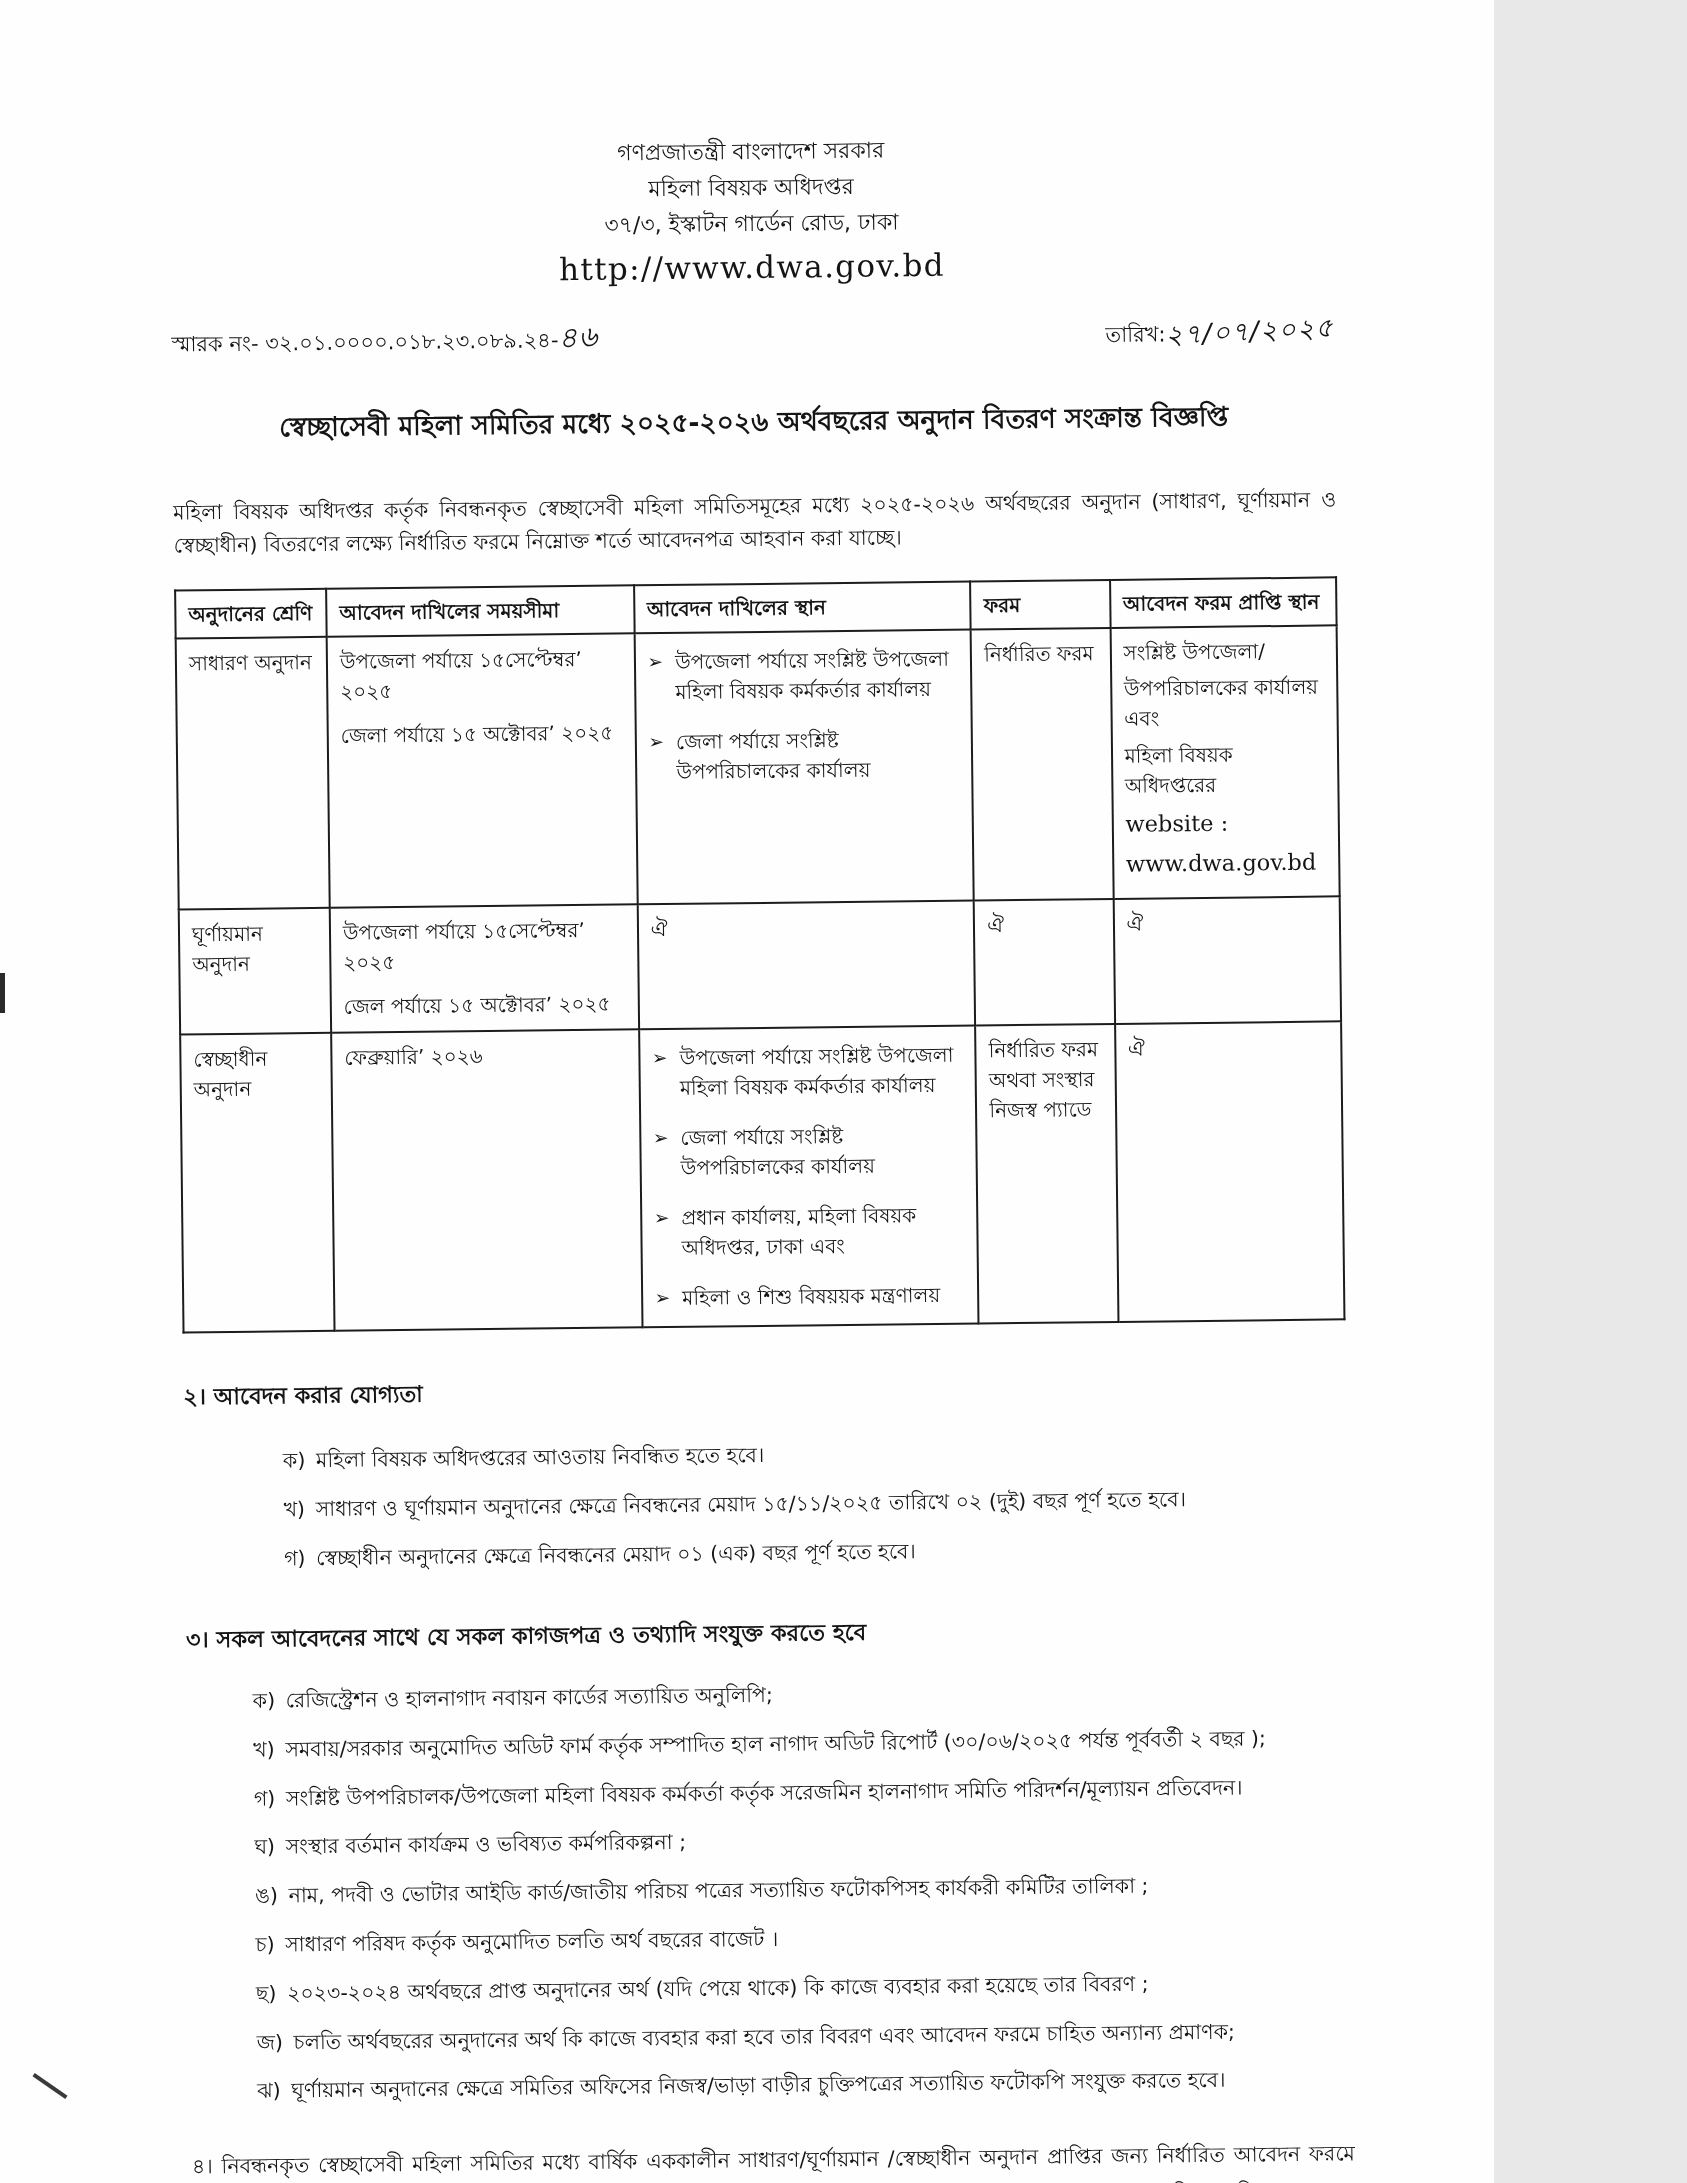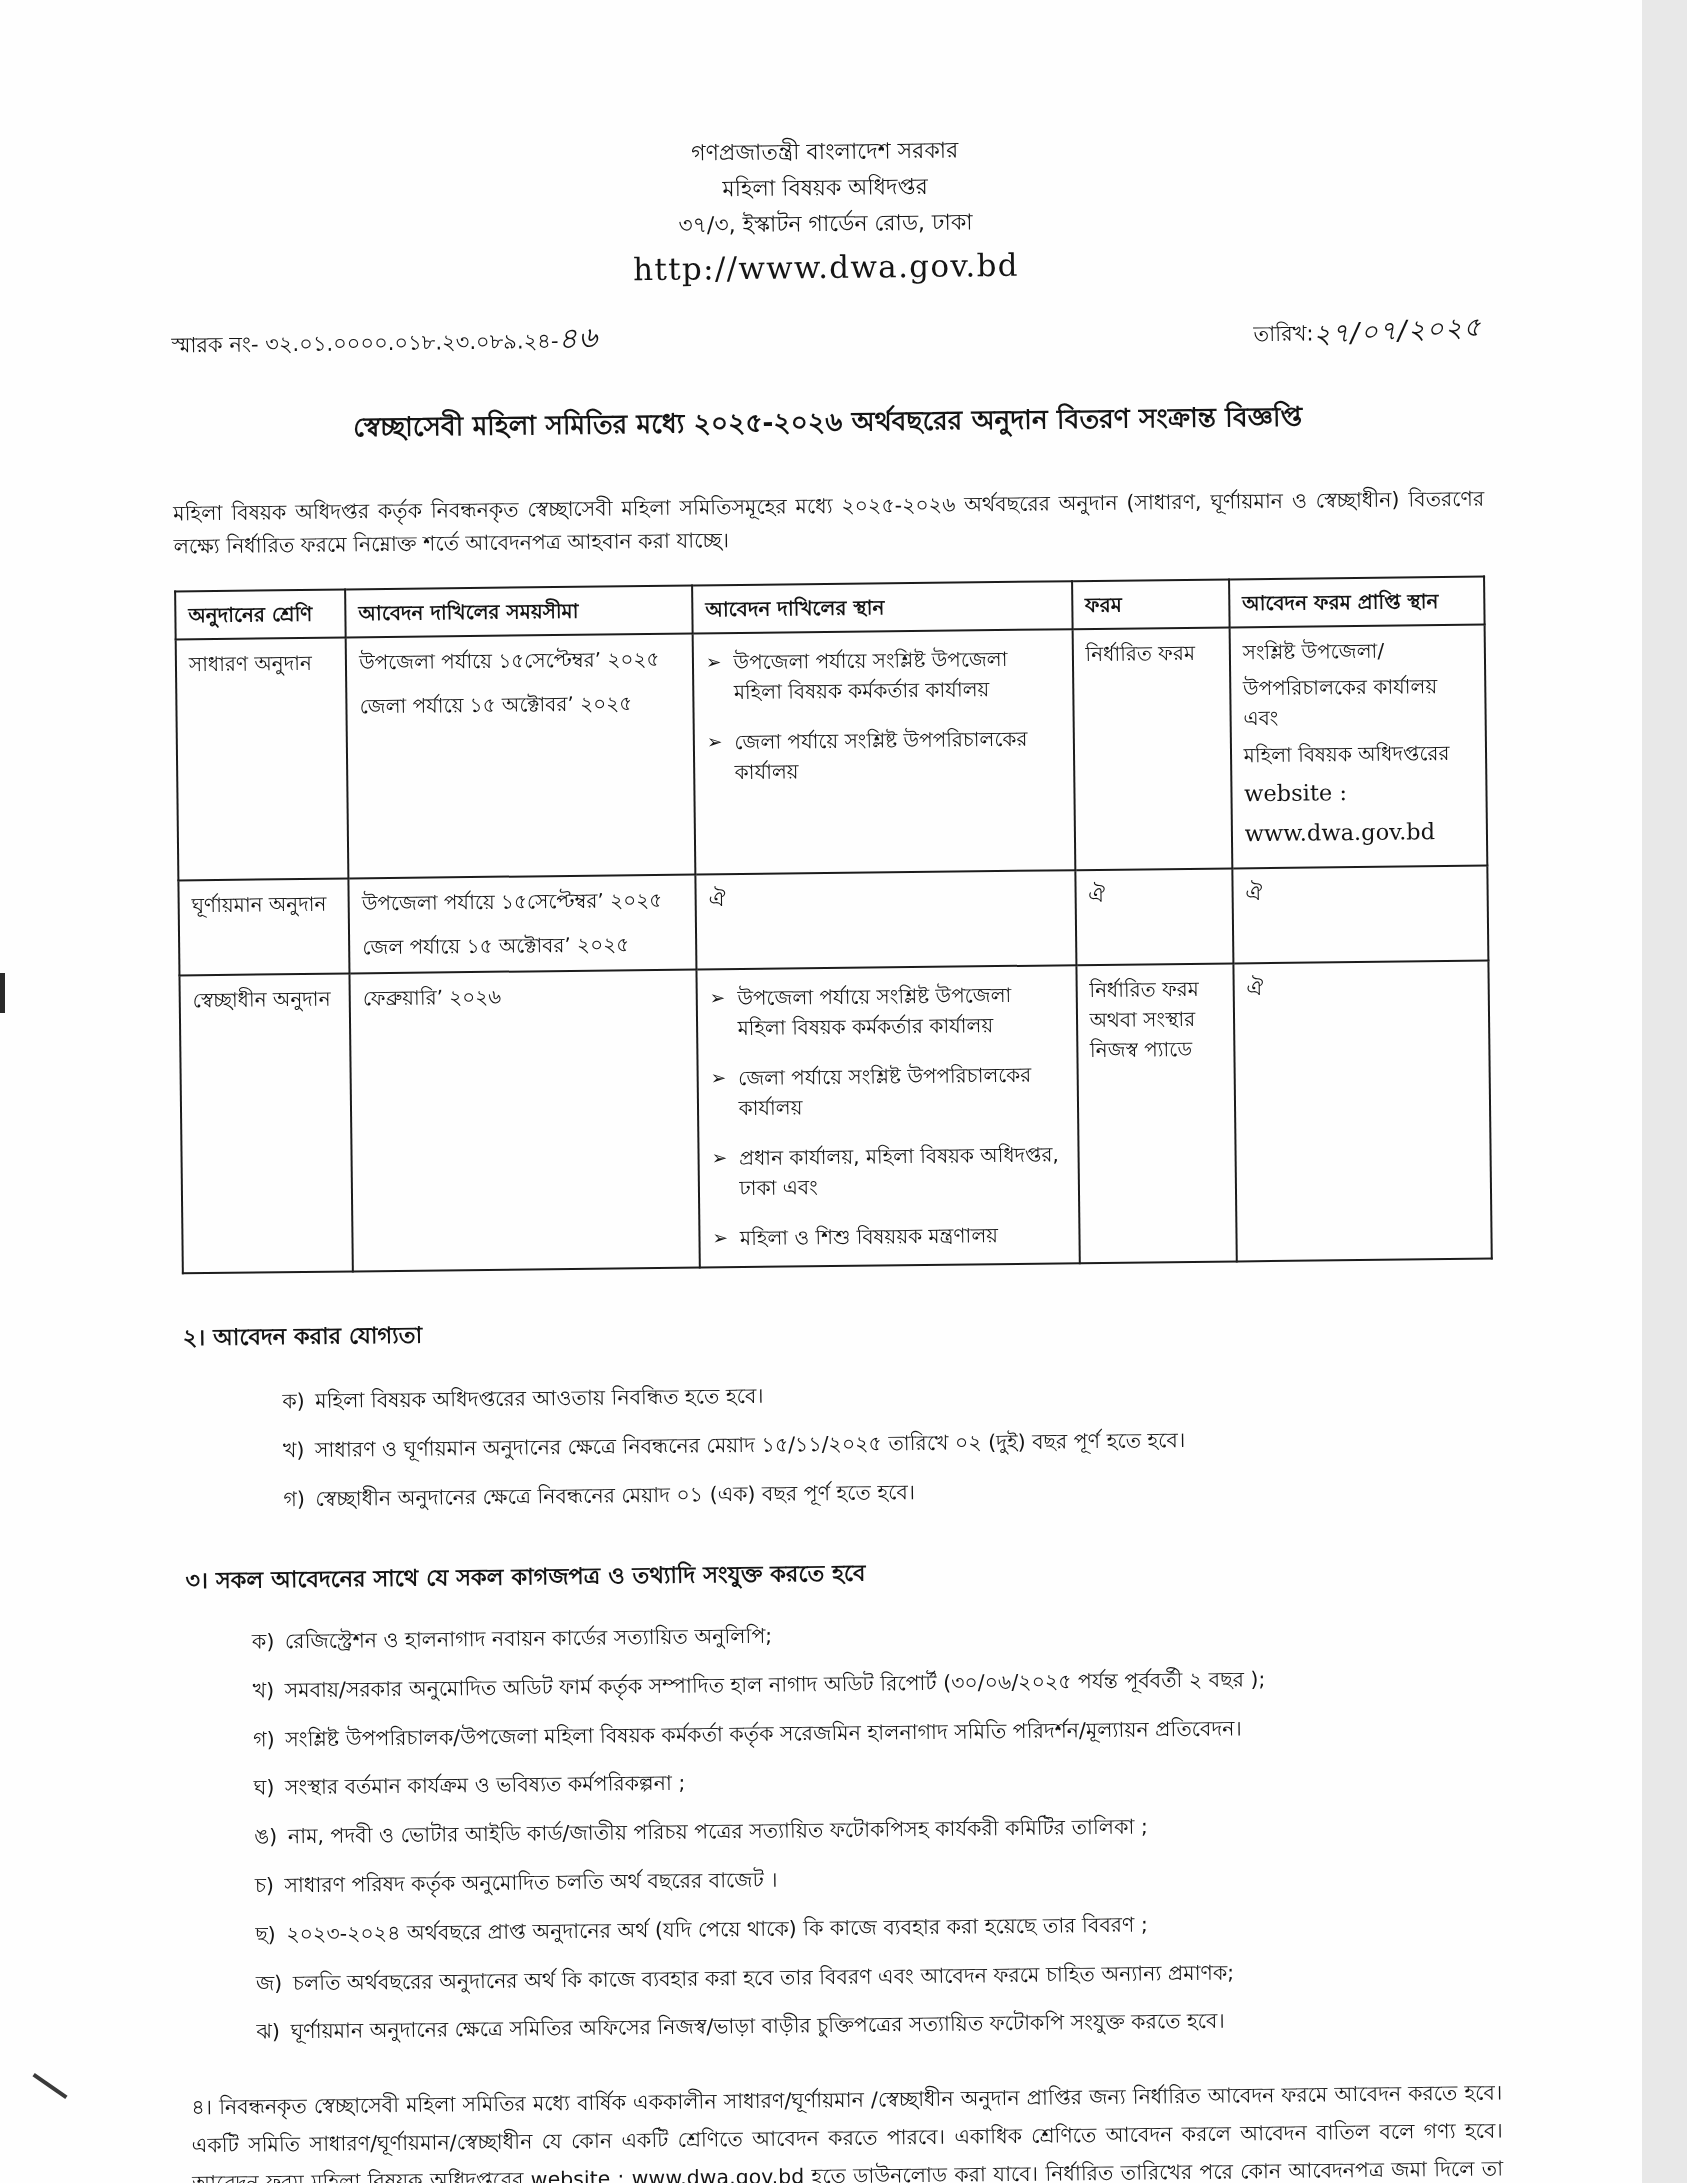--- a/index.html
+++ b/index.html
@@ -1,17 +1,17 @@
 <!DOCTYPE html>
 <html lang="bn" style="font-size:10.6px"><head>
 <meta charset="utf-8">
 <style>
   html, body { margin: 0; padding: 0; background: #e8e8e8; }
   .sheet {
-    width: 1642px;
+    width: 1494px;
     height: 2183px;
     background: #fefefe;
     position: relative;
     overflow: hidden;
     color: #151515;
     font-family: "DejaVu Sans", "Liberation Sans", sans-serif;
   }
   .content {
     position: absolute;
     left: 169px;

